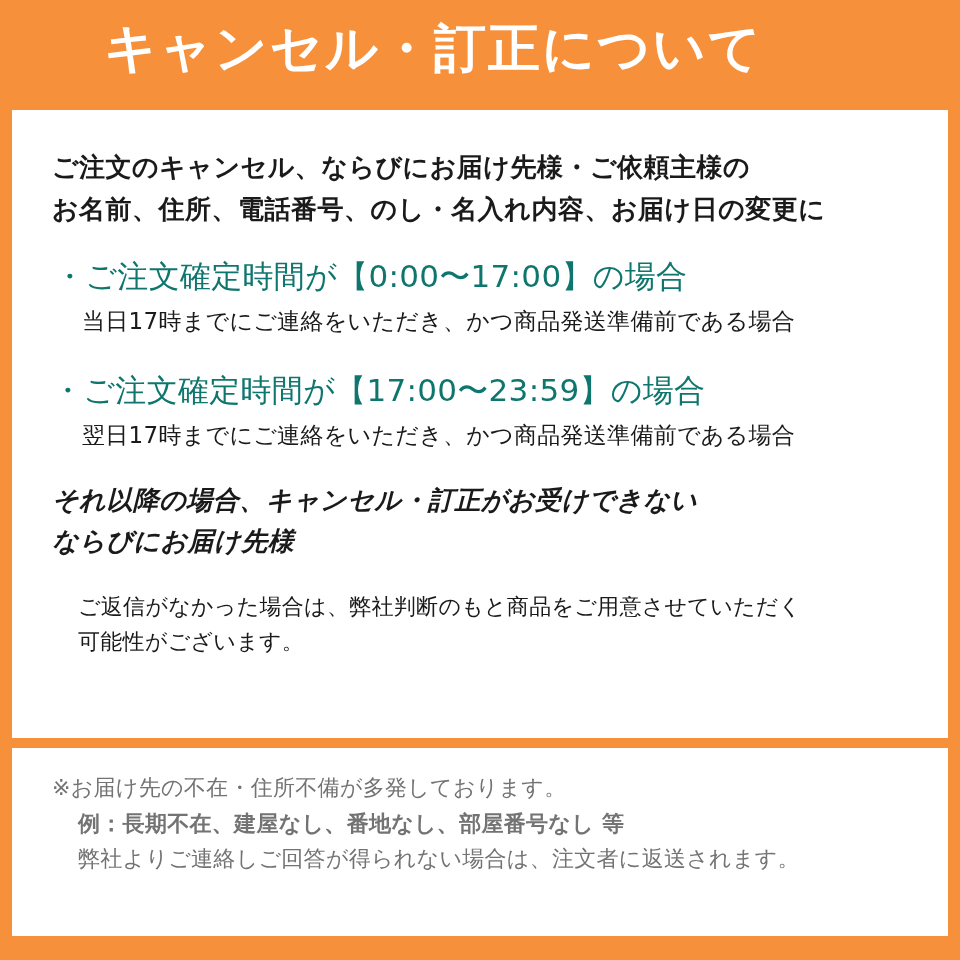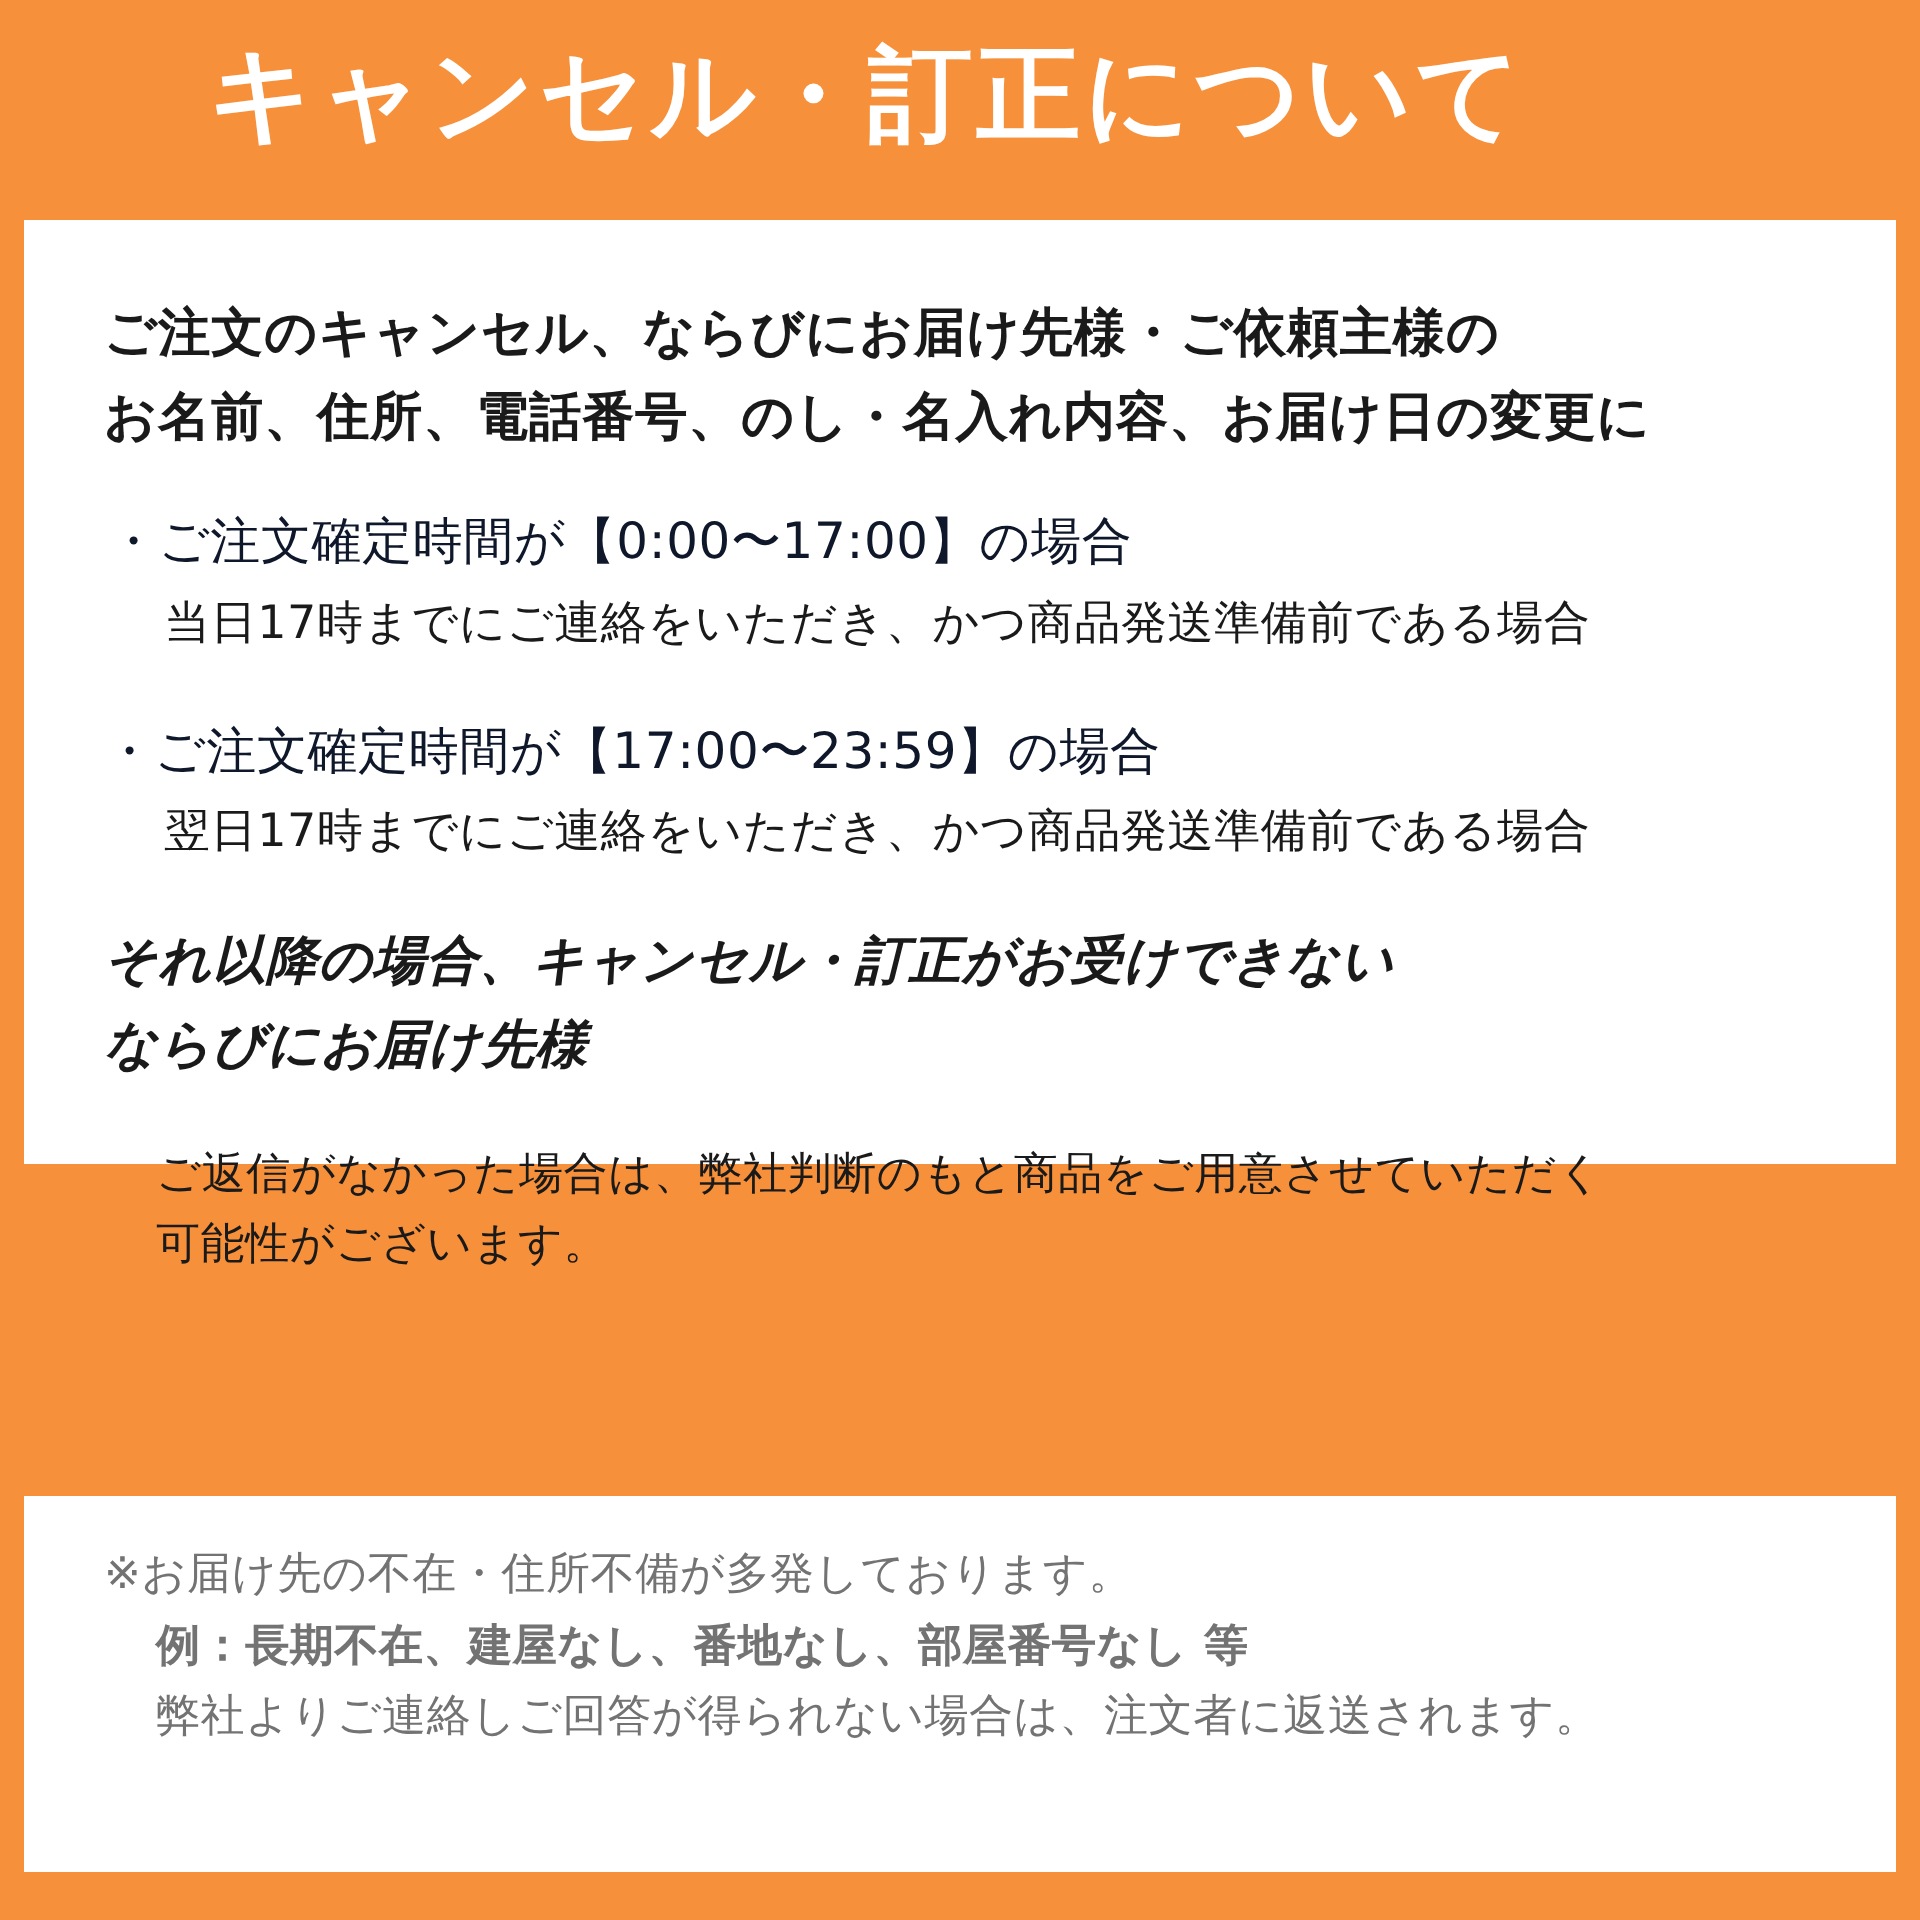--- a/index.html
+++ b/index.html
@@ -40,42 +40,42 @@
     letter-spacing: 2px;
     line-height: 1;
     white-space: nowrap;
   }
   
   .main-card {
     position: absolute;
     left: 12px;
     top: 110px;
     width: 936px;
-    height: 472px;
+    height: 628px;
     background: #ffffff;
     box-sizing: border-box;
     padding: 36px 64px 0 40px;
   }
   .lead {
     color: #1a1a1a;
     font-size: 26px;
     font-weight: bold;
     line-height: 1.62;
     letter-spacing: 0.5px;
   }
   .lead-line {
     display: block;
     white-space: nowrap;
   }
   .bullet-block {
     margin-top: 22px;
   }
   .bullet-row {
-    color: #0f172a;
-    font-size: 25px;
+    color: #0f766e;
+    font-size: 31px;
     line-height: 1.55;
     letter-spacing: 0.3px;
     white-space: nowrap;
   }
   .bullet-row.first {
     margin-left: 2px;
   }
   .bullet-sub {
     color: #1a1a1a;
     font-size: 23px;

